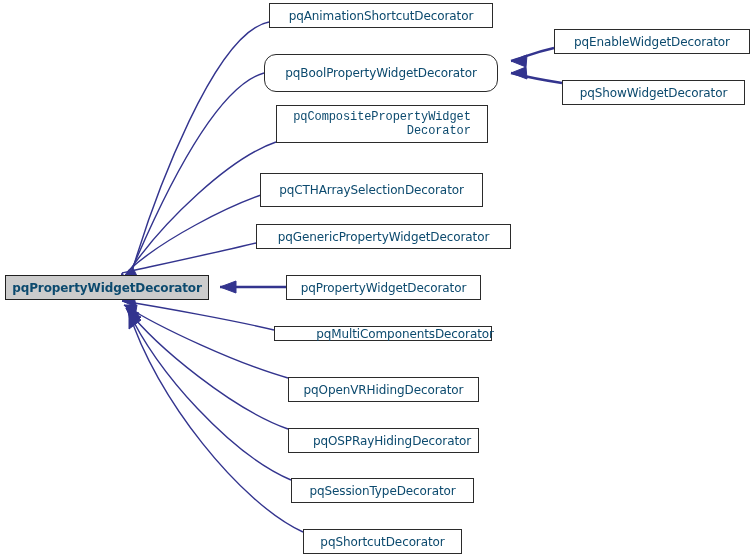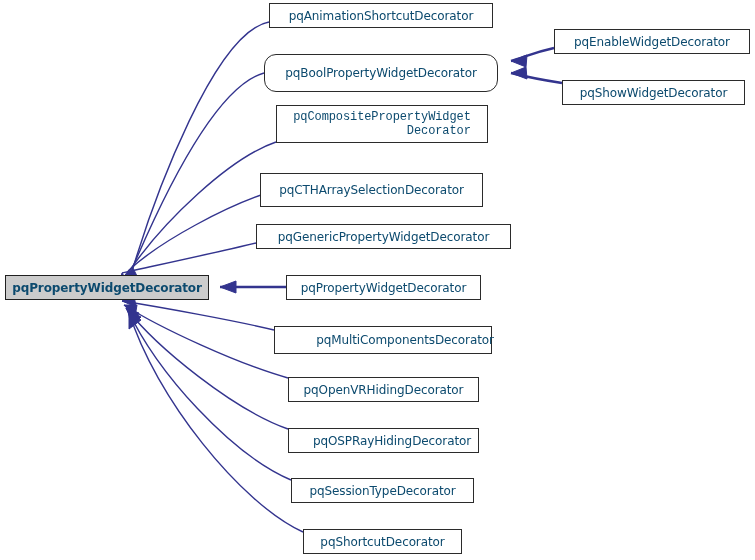--- a/index.html
+++ b/index.html
@@ -79,21 +79,21 @@
 
   <div id="node-layer">
       <div class="node-box root-node" style="left: 5px; top: 275px; width: 204px; height: 25px; font-weight: bold;">pqPropertyWidgetDecorator</div>
       <div class="node-box" style="left: 269px; top: 3px; width: 224px; height: 25px;">pqAnimationShortcutDecorator</div>
       <div class="node-box" style="left: 264px; top: 54px; width: 234px; height: 38px; border-radius: 12px;">pqBoolPropertyWidgetDecorator</div>
       <div class="node-box" style="left: 276px; top: 105px; width: 212px; height: 38px; font-family: Liberation Mono, monospace;">pqCompositePropertyWidget
 Decorator</div>
       <div class="node-box" style="left: 260px; top: 173px; width: 223px; height: 34px;">pqCTHArraySelectionDecorator</div>
       <div class="node-box" style="left: 256px; top: 224px; width: 255px; height: 25px;">pqGenericPropertyWidgetDecorator</div>
       <div class="node-box" style="left: 286px; top: 275px; width: 195px; height: 25px;">pqPropertyWidgetDecorator</div>
-      <div class="node-box" style="left: 274px; top: 326px; width: 218px; height: 28px; padding-left: 44px;">pqMultiComponentsDecorator</div>
+      <div class="node-box" style="left: 274px; top: 326px; width: 218px; height: 15px; padding-left: 44px;">pqMultiComponentsDecorator</div>
       <div class="node-box" style="left: 288px; top: 377px; width: 191px; height: 25px;">pqOpenVRHidingDecorator</div>
       <div class="node-box" style="left: 288px; top: 428px; width: 191px; height: 25px; padding-left: 17px;">pqOSPRayHidingDecorator</div>
       <div class="node-box" style="left: 291px; top: 478px; width: 183px; height: 25px;">pqSessionTypeDecorator</div>
       <div class="node-box" style="left: 303px; top: 529px; width: 159px; height: 25px;">pqShortcutDecorator</div>
       <div class="node-box" style="left: 554px; top: 29px; width: 196px; height: 25px;">pqEnableWidgetDecorator</div>
       <div class="node-box" style="left: 562px; top: 80px; width: 183px; height: 25px;">pqShowWidgetDecorator</div>
     </div>
 
 </div>
 

